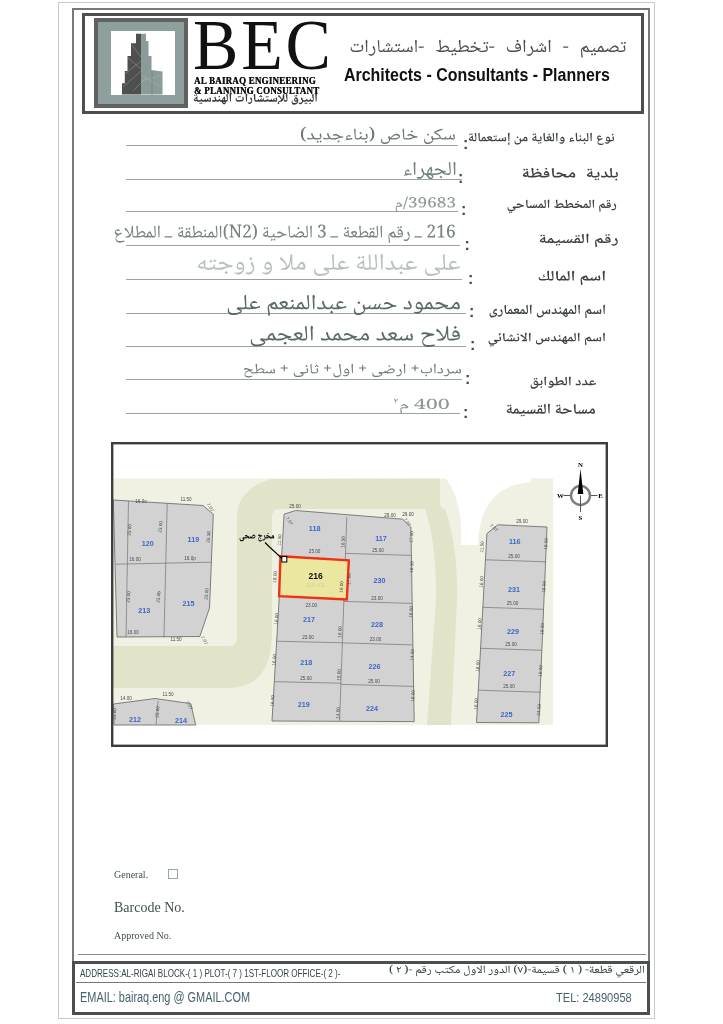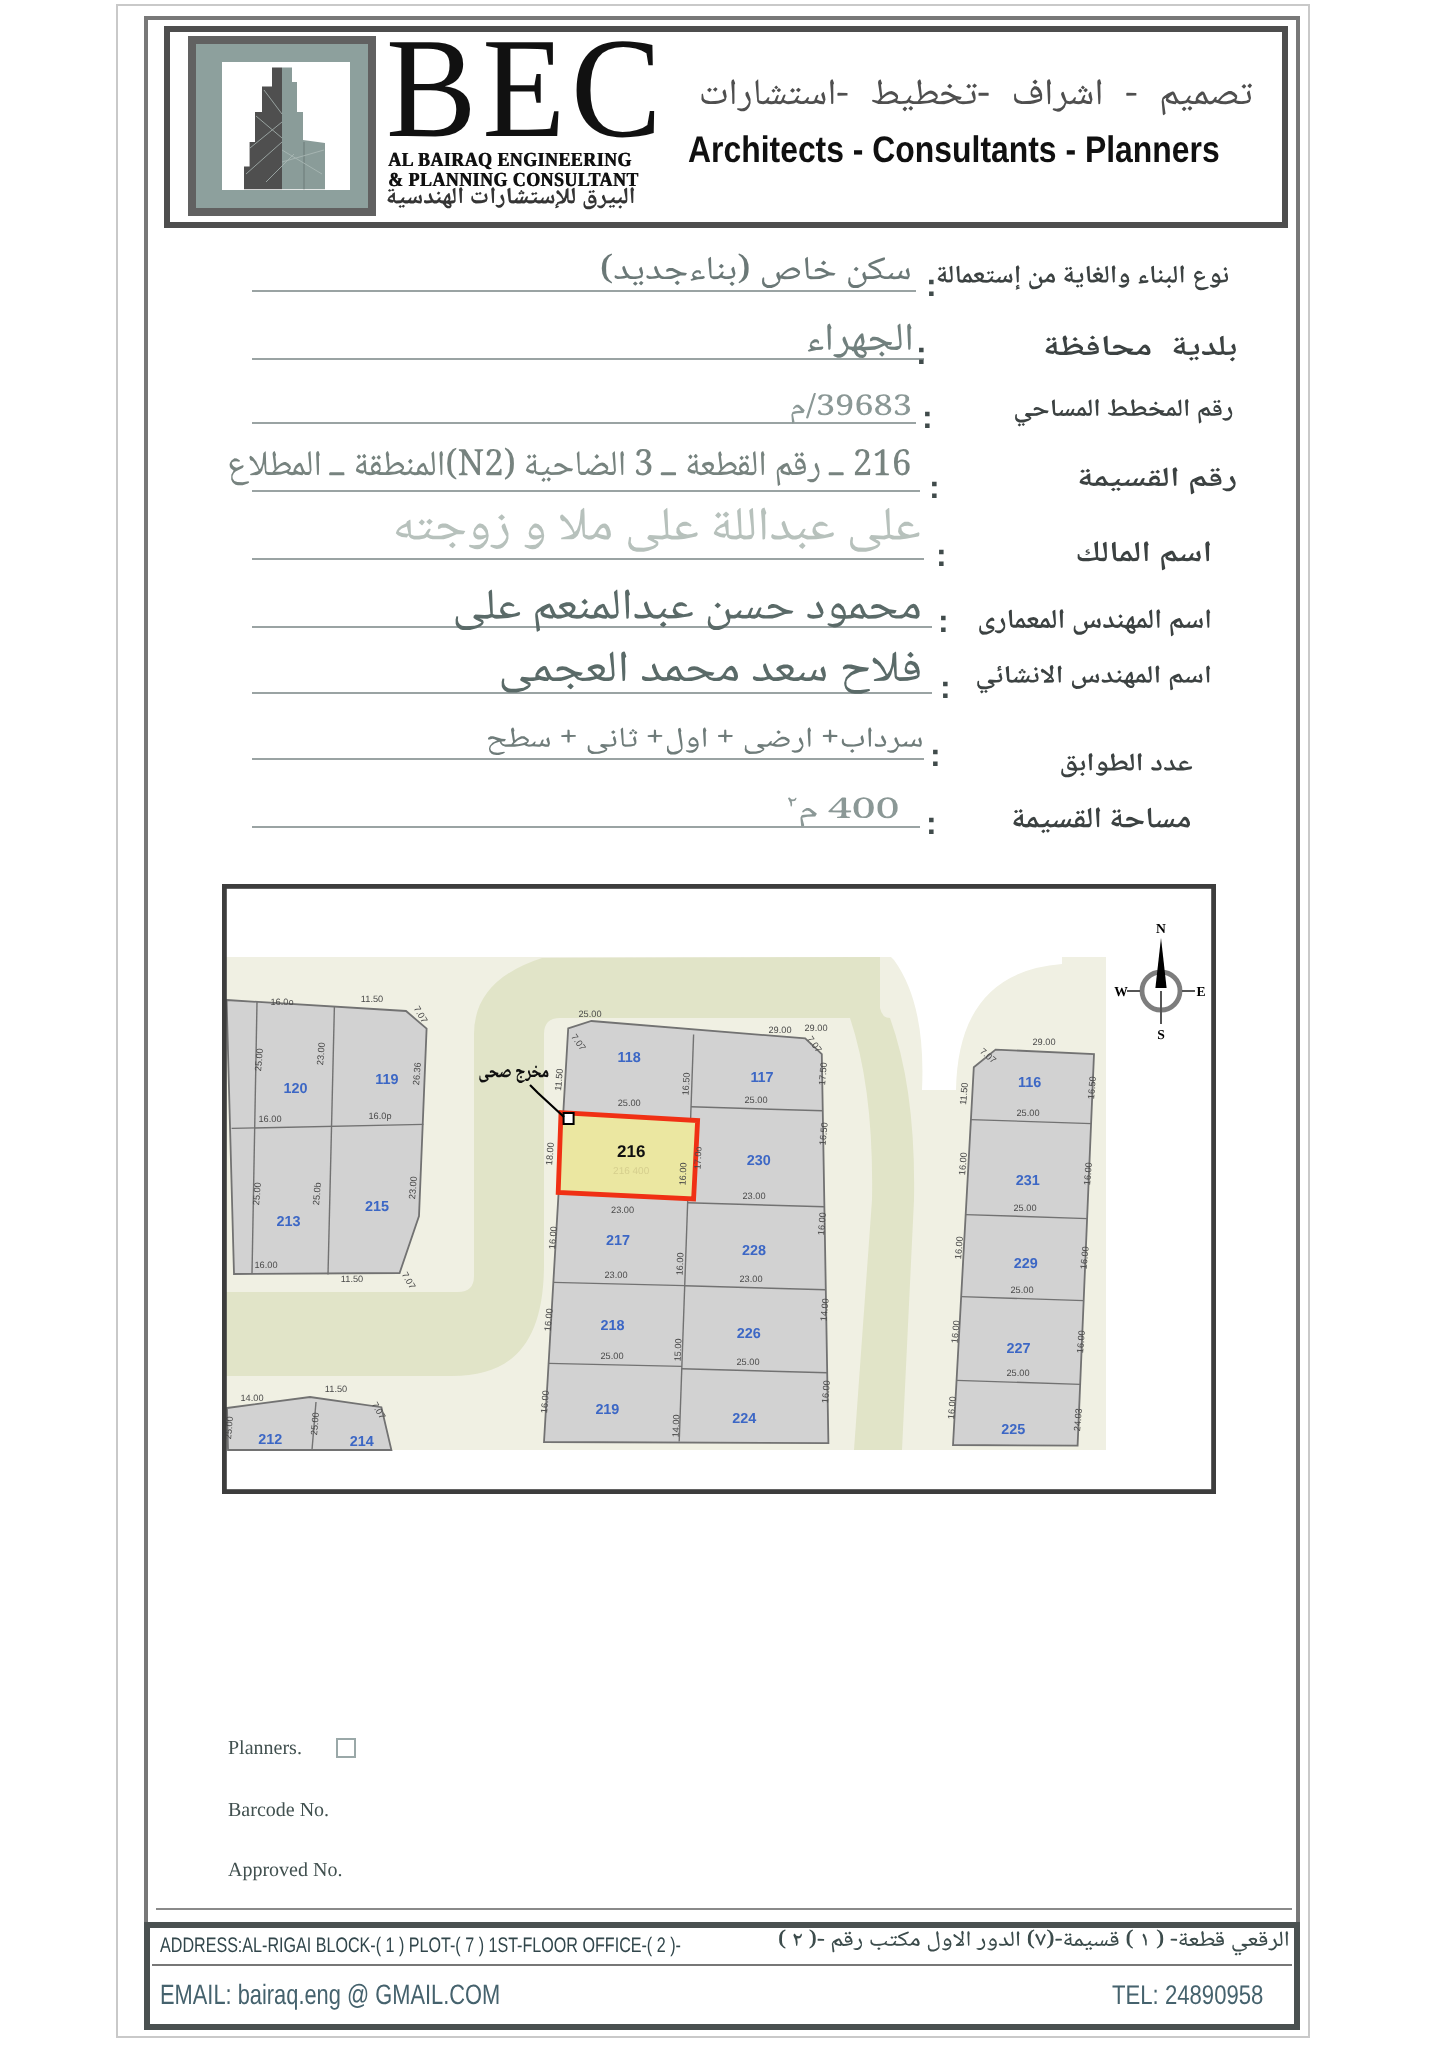--- a/index.html
+++ b/index.html
@@ -229,23 +229,23 @@
 <line x1="480" y1="53.5" x2="486.5" y2="53.5" stroke="#555" stroke-width="1"></line>
 <text x="469.5" y="24.5" font-size="6.8" font-weight="bold" fill="#000" text-anchor="middle" font-family="Liberation Serif,serif">N</text>
 <text x="449.5" y="56" font-size="6.8" font-weight="bold" fill="#000" text-anchor="middle" font-family="Liberation Serif,serif">W</text>
 <text x="489.5" y="56" font-size="6.8" font-weight="bold" fill="#000" text-anchor="middle" font-family="Liberation Serif,serif">E</text>
 <text x="469.5" y="77.5" font-size="6.8" font-weight="bold" fill="#000" text-anchor="middle" font-family="Liberation Serif,serif">S</text>
 <rect x="1.2" y="1.2" width="494.6" height="302.6" fill="none" stroke="#3d3d3d" stroke-width="2.4"></rect>
 </svg></div>
 <svg style="position:absolute;left:239.0px;top:532.0px" width="36.0" height="10.5" viewBox="0 0 157 36" preserveAspectRatio="none">
     <path d="M127.0,7.4 125.0,6.4 124.1,5.0 126.0,2.7 127.0,2.5 129.0,5.0 127.0,7.4Z M14.0,31.3 8.0,31.5 4.9,30.0 2.7,26.0 3.5,20.0 4.0,19.5 5.1,20.0 5.5,25.0 8.0,27.1 13.0,27.3 20.0,26.0 15.0,22.0 15.4,20.0 17.0,18.1 28.0,18.4 34.5,17.0 34.1,16.0 32.0,14.9 30.0,14.7 27.0,15.6 26.1,15.0 25.6,13.0 28.0,10.7 33.0,10.6 39.0,14.1 44.0,15.0 44.7,16.0 43.2,18.0 44.0,18.3 48.5,18.0 51.5,14.0 53.0,13.4 53.8,14.0 53.0,17.0 54.0,17.6 59.0,11.5 64.0,8.4 68.0,9.6 71.6,14.0 71.4,17.0 70.0,19.2 67.0,21.4 63.0,22.5 57.0,22.5 51.0,21.5 48.0,22.6 43.0,22.5 40.0,21.5 38.0,18.7 31.0,22.5 22.0,22.7 21.5,23.0 22.8,24.0 23.2,26.0 21.8,28.0 18.0,30.2 14.0,31.3Z M95.0,32.4 91.0,32.5 88.0,31.4 85.4,29.0 84.5,27.0 84.6,21.0 86.3,18.0 90.7,14.0 88.0,12.7 84.0,14.0 83.2,13.0 83.1,11.0 84.0,9.6 86.0,8.5 90.0,8.5 96.0,11.0 102.2,12.0 100.0,15.6 96.0,15.7 93.0,16.6 89.0,18.9 86.6,22.0 87.0,25.9 90.2,28.0 95.0,28.4 102.0,27.6 102.0,29.2 95.0,32.4Z M109.0,29.2 105.0,29.2 102.1,27.0 102.0,26.0 103.0,25.3 108.9,25.0 112.0,21.9 112.1,20.0 108.8,14.0 109.2,12.0 111.0,10.2 112.4,11.0 114.3,17.0 116.0,18.3 121.0,18.4 127.0,17.0 126.6,16.0 124.0,14.7 120.0,15.6 118.4,15.0 118.6,12.0 122.0,10.4 125.0,10.5 131.3,14.0 137.0,15.4 137.4,16.0 135.7,18.0 137.0,18.4 141.0,18.1 145.4,12.0 148.0,10.4 150.0,10.8 151.3,12.0 153.4,16.0 153.5,20.0 152.3,22.0 151.0,22.6 143.0,21.5 141.0,22.6 135.0,22.5 133.0,21.7 131.2,19.0 130.0,18.7 124.0,22.4 115.0,22.4 112.0,27.0 109.0,29.2Z M65.3,18.0 68.0,17.1 69.0,16.0 67.0,13.9 64.0,12.7 61.0,13.8 56.8,18.0 59.0,18.5 65.3,18.0Z M150.1,18.0 148.0,14.8 145.6,17.0 145.9,18.0 147.0,18.3 150.1,18.0Z M95.0,24.1 94.0,24.8 91.6,23.0 91.5,22.0 94.0,20.1 96.2,22.0 95.0,24.1Z" fill="#111" fill-rule="evenodd" opacity="1.0"></path>
   </svg>
-<div class="abs ser" style="left:114px;top:868.5px;font-size:10px;color:#41504f">Planners.</div>
+<div class="abs ser" style="left:114px;top:868.5px;font-size:10px;color:#41504f">General.</div>
 <div class="abs" style="left:167.5px;top:868.5px;width:10px;height:10px;border:1px solid #9aa8a8"></div>
-<div class="abs ser" style="left:114px;top:900px;font-size:10px;color:#41504f">Barcode No.</div>
+<div class="abs ser" style="left:114px;top:900px;font-size:14px;color:#41504f">Barcode No.</div>
 <div class="abs ser" style="left:114px;top:930px;font-size:10px;color:#41504f">Approved No.</div>
 <div class="abs" style="left:78px;top:954px;width:568px;height:1px;background:#8a8a8a"></div>
 <div class="abs" style="left:72px;top:961px;width:578px;height:54px;border:3.5px solid #4a5050;background:#fff"></div>
 <div class="abs" style="left:76px;top:982px;width:570px;height:1px;background:#777"></div>
 <div class="abs" style="left:80px;top:966.5px;font-size:10.5px;color:#31464b;white-space:nowrap;transform:scaleX(0.767);transform-origin:0 0">ADDRESS:AL-RIGAI BLOCK-( 1 ) PLOT-( 7 ) 1ST-FLOOR OFFICE-( 2 )-</div>
 <svg style="position:absolute;left:389.0px;top:964.2px" width="256.0" height="14.5" viewBox="0 0 949 61" preserveAspectRatio="none">
     <path d="M499.0,43.2 498.3,42.0 498.6,41.0 502.1,38.0 504.1,34.0 505.4,23.0 505.1,17.0 504.1,12.0 502.0,8.1 498.6,5.0 498.3,4.0 499.0,3.0 504.0,5.5 508.4,11.0 510.4,18.0 510.6,23.0 510.4,28.0 508.5,35.0 504.0,40.5 499.0,43.2Z M14.0,42.7 13.0,43.0 10.0,41.6 4.6,36.0 2.7,31.0 2.1,24.0 2.5,16.0 4.7,10.0 8.1,6.0 13.0,3.2 14.3,4.0 13.8,5.0 9.8,9.0 7.9,14.0 7.3,24.0 7.7,31.0 8.8,35.0 11.0,38.6 13.8,41.0 14.0,42.7Z M59.0,43.0 57.7,42.0 62.2,37.0 64.1,32.0 64.8,23.0 64.2,14.0 62.2,9.0 57.7,4.0 59.0,3.1 63.9,6.0 67.4,10.0 69.5,16.0 70.0,23.0 69.5,30.0 67.4,36.0 63.9,40.0 59.0,43.0Z M475.0,42.7 474.0,43.0 471.0,41.6 465.6,36.0 463.7,31.0 463.1,24.0 463.5,16.0 465.7,10.0 469.1,6.0 474.0,3.2 475.3,4.0 474.8,5.0 470.8,9.0 468.9,14.0 468.3,24.0 468.7,31.0 469.8,35.0 472.0,38.6 474.8,41.0 475.0,42.7Z M658.0,42.7 657.0,43.0 654.0,41.6 648.6,36.0 646.7,31.0 646.1,24.0 646.5,16.0 648.7,10.0 652.1,6.0 657.0,3.2 658.3,4.0 657.8,5.0 653.8,9.0 651.9,14.0 651.3,24.0 651.7,31.0 652.8,35.0 655.0,38.6 657.8,41.0 658.0,42.7Z M703.0,43.0 701.7,42.0 706.2,37.0 708.1,32.0 708.8,23.0 708.2,14.0 706.2,9.0 701.7,4.0 703.0,3.1 707.9,6.0 711.4,10.0 713.5,16.0 714.0,23.0 713.5,30.0 711.4,36.0 707.9,40.0 703.0,43.0Z M342.0,37.2 331.0,37.6 329.5,37.0 330.0,34.6 335.0,31.2 338.4,27.0 331.9,21.0 327.0,18.8 325.4,17.0 325.0,15.0 325.7,13.0 327.0,12.5 340.0,24.3 341.0,21.0 339.5,8.0 342.0,5.9 343.4,7.0 344.6,11.0 343.5,13.0 343.5,23.0 341.9,27.0 345.2,34.0 344.0,36.6 342.0,37.2Z M289.0,49.4 283.0,49.3 280.0,47.3 278.5,45.0 277.7,39.0 278.4,36.0 279.0,35.1 280.0,35.2 280.6,36.0 280.8,42.0 282.3,44.0 285.0,45.4 289.0,45.3 292.0,44.3 297.0,40.6 297.2,38.0 293.2,11.0 293.6,8.0 296.0,6.5 297.9,12.0 297.2,14.0 299.4,34.0 299.4,40.0 298.2,43.0 296.0,45.7 294.0,47.3 289.0,49.4Z M354.0,37.5 352.2,37.0 350.9,10.0 351.3,8.0 353.0,6.8 354.2,7.0 355.7,12.0 354.7,14.0 354.7,36.0 354.0,37.5Z M446.0,37.4 443.9,37.0 442.6,11.0 443.2,8.0 445.0,6.7 446.5,8.0 447.6,12.0 446.6,14.0 446.6,35.0 446.0,37.4Z M817.0,37.1 808.0,37.6 805.0,36.5 803.0,34.8 797.0,36.5 789.0,37.5 777.0,37.6 772.0,35.5 766.0,37.5 760.0,37.6 757.0,36.3 755.0,33.8 753.0,35.8 749.0,35.2 745.0,33.2 743.7,31.0 746.3,26.0 752.3,22.0 753.6,20.0 756.0,18.4 757.0,19.0 757.5,32.0 758.1,33.0 763.0,33.7 768.7,33.0 766.3,29.0 763.4,27.0 762.7,25.0 766.0,21.5 772.0,20.4 776.0,21.4 778.8,25.0 778.5,29.0 775.5,33.0 779.0,33.7 785.0,33.3 787.4,30.0 784.5,10.0 785.1,8.0 787.0,6.5 788.0,7.0 789.5,12.0 788.6,14.0 789.9,27.0 797.0,21.4 799.0,20.6 802.0,20.5 806.0,22.7 808.7,26.0 808.7,29.0 806.4,33.0 807.0,33.3 818.0,33.3 824.0,31.1 823.0,28.7 819.0,30.5 815.0,30.1 813.6,29.0 812.4,26.0 812.5,23.0 813.6,20.0 816.3,17.0 820.0,16.6 823.0,18.5 825.3,22.0 826.3,25.0 826.5,32.0 825.4,34.0 823.0,35.5 817.0,37.1Z M944.0,37.5 942.2,37.0 940.9,10.0 941.3,8.0 943.0,6.8 944.2,7.0 945.7,12.0 944.7,14.0 944.7,36.0 944.0,37.5Z M133.0,13.5 130.2,11.0 130.3,10.0 133.0,7.6 135.7,10.0 135.5,11.0 133.0,13.5Z M260.0,37.6 256.0,37.5 249.0,35.3 245.0,37.5 242.0,37.5 236.0,34.7 232.0,36.6 226.0,37.5 220.0,37.4 216.0,35.5 211.0,37.3 204.0,37.5 198.0,34.7 189.0,37.5 179.0,37.4 176.0,36.5 172.7,34.0 171.4,31.0 171.5,26.0 172.0,24.8 173.0,24.4 173.9,25.0 174.1,29.0 176.0,32.1 178.0,33.1 182.0,33.7 191.0,33.3 195.9,32.0 197.7,31.0 199.8,28.0 201.0,27.4 202.3,28.0 200.8,32.0 203.0,33.3 208.0,33.7 213.0,33.1 216.3,28.0 218.0,27.0 219.3,28.0 217.5,32.0 219.0,33.1 228.0,33.4 234.0,32.2 235.6,31.0 234.1,28.0 229.0,23.7 224.0,21.1 222.4,19.0 222.6,17.0 224.0,15.3 229.0,12.4 241.0,7.5 242.0,7.8 242.6,9.0 242.5,10.0 241.0,11.6 225.8,18.0 231.0,20.6 235.3,24.0 237.4,27.0 238.4,32.0 241.0,33.4 246.0,33.3 253.1,23.0 255.0,21.6 258.0,21.8 260.6,25.0 262.5,30.0 262.5,34.0 260.0,37.6Z M433.0,37.4 428.0,37.6 424.0,35.5 418.0,37.4 412.0,37.4 409.7,36.0 409.3,34.0 410.0,32.5 417.0,33.7 422.1,33.0 418.5,23.0 418.6,21.0 420.0,19.5 421.0,19.5 424.0,27.7 427.0,32.6 429.0,33.6 433.0,33.3 434.0,32.6 434.2,29.0 432.2,10.0 432.4,9.0 435.0,7.1 435.6,8.0 436.4,19.0 436.7,32.0 435.2,36.0 433.0,37.4Z M626.0,13.5 623.2,11.0 623.3,10.0 626.0,7.6 628.7,10.0 628.5,11.0 626.0,13.5Z M822.0,13.2 821.0,13.3 818.6,11.0 821.0,7.8 824.2,10.0 822.0,13.2Z M902.0,13.4 898.9,11.0 899.1,10.0 902.0,7.7 904.5,10.0 902.0,13.4Z M915.0,47.1 911.0,46.5 909.0,45.3 908.2,44.0 909.0,43.1 915.0,43.3 918.0,42.1 922.0,36.9 922.1,34.0 918.4,27.0 918.3,24.0 919.1,23.0 921.0,22.2 921.6,23.0 925.0,33.1 931.0,33.4 932.5,32.0 930.4,10.0 930.6,9.0 933.0,7.1 933.8,8.0 934.4,16.0 935.0,31.0 934.5,34.0 933.5,36.0 932.0,37.1 928.0,37.6 924.9,37.0 923.3,41.0 921.1,44.0 918.0,46.4 915.0,47.1Z M127.0,13.5 125.0,13.4 123.3,11.0 126.0,8.4 128.8,11.0 127.0,13.5Z M620.0,13.5 618.0,13.4 616.3,11.0 619.0,8.4 621.8,11.0 620.0,13.5Z M815.0,13.7 814.0,13.7 811.6,11.0 814.0,8.7 815.0,8.6 817.5,11.0 815.0,13.7Z M896.0,13.3 894.0,13.5 892.0,11.0 895.0,8.5 897.6,11.0 896.0,13.3Z M542.0,16.2 541.0,16.3 538.6,14.0 541.0,10.8 544.2,13.0 542.0,16.2Z M755.0,16.5 752.2,14.0 752.3,13.0 755.0,10.6 757.7,13.0 757.5,14.0 755.0,16.5Z M35.0,37.6 33.6,37.0 32.2,25.0 28.6,16.0 28.6,14.0 31.0,11.6 34.0,16.5 39.0,17.4 41.0,16.0 42.5,12.0 44.0,11.9 44.4,15.0 42.3,20.0 40.0,21.4 35.5,22.0 36.4,30.0 35.7,37.0 35.0,37.6Z M486.0,37.3 482.0,26.2 476.7,15.0 477.5,13.0 479.0,11.6 480.5,13.0 482.3,17.0 487.0,30.2 490.7,19.0 494.0,12.0 495.0,12.4 496.4,15.0 491.9,25.0 488.4,36.0 486.0,37.3Z M535.0,16.7 534.0,16.7 531.6,14.0 534.0,11.7 535.0,11.6 537.5,14.0 535.0,16.7Z M682.0,37.5 680.7,36.0 680.3,29.0 679.1,23.0 675.6,15.0 676.4,13.0 678.0,11.6 680.4,15.0 683.5,26.0 683.4,35.0 682.9,37.0 682.0,37.5Z M749.0,16.5 747.0,16.4 745.3,14.0 748.0,11.4 750.8,14.0 749.0,16.5Z M102.0,51.5 101.1,50.0 99.7,33.0 102.1,28.0 108.0,23.6 113.0,21.6 115.2,23.0 120.1,33.0 123.0,33.7 130.0,33.2 135.0,31.5 135.5,31.0 135.2,29.0 134.0,28.9 131.0,30.4 127.0,30.5 125.2,29.0 124.2,27.0 123.9,25.0 124.6,21.0 126.5,18.0 129.0,16.4 132.0,16.8 134.0,18.1 137.2,23.0 138.3,29.0 137.6,33.0 135.0,35.2 127.0,37.5 121.0,37.6 118.0,36.4 116.0,37.6 113.0,37.4 109.0,36.5 106.3,35.0 104.7,33.0 104.8,31.0 104.0,30.6 102.2,32.0 104.6,49.0 104.4,50.0 102.0,51.5Z M218.0,22.4 215.4,20.0 215.5,19.0 218.0,16.6 220.9,19.0 220.7,20.0 218.0,22.4Z M621.0,37.2 613.0,37.6 608.0,35.7 605.0,37.6 600.0,36.7 597.0,37.5 593.0,37.6 588.0,36.5 583.0,37.6 577.0,35.4 570.0,37.6 566.0,37.5 564.0,36.5 562.0,37.6 555.0,36.6 547.0,37.6 544.0,36.6 542.0,34.2 539.0,35.8 534.0,34.6 531.0,32.7 530.3,31.0 532.7,26.0 543.0,18.3 543.6,19.0 543.8,32.0 546.0,33.5 549.0,33.6 550.6,33.0 551.3,29.0 553.8,25.0 557.0,22.5 559.0,22.0 561.5,24.0 565.0,31.7 567.0,33.5 574.0,33.2 577.5,28.0 579.0,27.0 580.5,28.0 578.7,32.0 581.0,33.3 585.0,33.6 587.0,33.0 591.0,29.0 592.2,30.0 591.0,33.3 597.0,33.5 598.1,33.0 600.3,27.0 602.0,25.9 603.2,27.0 601.3,33.0 603.0,33.7 605.0,33.4 606.0,32.8 608.7,26.0 610.0,25.4 611.3,26.0 609.4,32.0 610.3,33.0 613.0,33.7 623.0,33.2 628.0,31.5 628.5,31.0 628.2,29.0 627.0,28.9 624.0,30.4 620.0,30.5 617.5,28.0 616.9,25.0 617.6,21.0 619.5,18.0 621.0,16.7 624.0,16.5 626.9,18.0 629.4,21.0 630.5,24.0 631.2,31.0 630.6,33.0 628.0,35.2 621.0,37.2Z M857.0,49.2 849.0,49.5 846.0,48.4 844.3,47.0 842.3,43.0 842.1,39.0 843.0,35.4 844.0,35.1 844.7,36.0 844.8,41.0 847.0,44.0 850.0,45.3 859.0,45.2 863.0,44.2 866.8,42.0 866.0,40.9 859.5,37.0 859.1,36.0 860.0,33.8 861.0,33.3 872.0,33.7 878.0,33.0 876.0,29.6 872.1,26.0 872.4,24.0 875.0,21.7 881.0,20.4 885.0,21.3 887.1,23.0 888.3,26.0 887.7,29.0 884.7,33.0 894.0,33.7 899.0,33.2 904.3,31.0 904.0,29.0 897.0,30.6 894.0,29.0 892.6,26.0 892.6,24.0 894.5,19.0 897.0,16.6 899.0,16.4 902.0,17.5 904.5,20.0 906.3,24.0 906.9,29.0 906.4,33.0 905.0,34.5 901.0,36.3 894.0,37.6 886.0,37.5 881.0,35.5 875.0,37.5 867.0,37.6 866.3,38.0 868.2,39.0 869.3,41.0 868.1,44.0 863.0,47.5 857.0,49.2Z M212.0,22.6 210.0,22.1 208.4,20.0 211.0,17.5 214.2,20.0 212.0,22.6Z M134.0,26.0 133.1,23.0 130.8,21.0 128.0,20.9 126.8,22.0 126.1,24.0 127.0,26.2 130.0,26.6 134.0,26.0Z M627.0,26.0 626.1,23.0 623.8,21.0 621.0,20.9 619.8,22.0 619.1,24.0 620.0,26.2 623.0,26.6 627.0,26.0Z M822.4,26.0 822.2,24.0 819.0,20.8 817.0,20.7 814.7,23.0 814.6,25.0 816.0,26.4 822.4,26.0Z M902.6,26.0 902.4,24.0 901.1,22.0 899.0,20.8 897.0,20.8 895.0,23.1 894.8,25.0 896.0,26.3 899.0,26.6 902.6,26.0Z M148.0,46.2 144.0,46.4 140.0,44.6 139.5,43.0 147.9,42.0 152.3,38.0 153.6,35.0 153.4,34.0 149.4,25.0 149.9,23.0 152.0,21.6 155.5,30.0 155.6,37.0 153.5,42.0 151.0,44.6 148.0,46.2Z M311.0,47.2 307.0,46.4 303.5,44.0 305.0,42.5 308.0,43.3 312.6,43.0 316.0,41.1 318.2,38.0 318.6,37.0 318.0,36.5 314.0,37.6 311.0,37.2 308.3,35.0 307.5,33.0 307.5,29.0 308.6,26.0 311.0,22.7 313.0,21.4 315.0,21.5 318.4,24.0 320.5,28.0 321.4,32.0 321.3,36.0 320.2,40.0 317.6,44.0 314.0,46.5 311.0,47.2Z M376.0,46.4 372.0,46.3 367.6,44.0 367.8,43.0 369.0,42.4 376.0,42.1 379.0,40.1 381.1,37.0 381.9,35.0 377.6,25.0 378.2,23.0 380.0,21.6 381.2,23.0 383.5,29.0 384.1,35.0 383.3,39.0 381.7,42.0 379.0,44.8 376.0,46.4Z M395.0,47.2 391.0,46.3 387.7,44.0 389.0,42.5 395.0,43.4 399.0,42.2 403.0,37.0 402.0,36.6 399.0,37.5 396.0,37.5 393.4,36.0 391.7,33.0 391.6,30.0 393.5,25.0 397.0,21.5 399.0,21.5 401.6,23.0 404.4,27.0 405.5,31.0 405.5,36.0 404.5,40.0 401.8,44.0 398.0,46.6 395.0,47.2Z M85.0,26.6 74.0,26.6 73.3,26.0 73.3,24.0 74.0,22.8 75.0,22.7 85.0,22.9 85.6,24.0 85.6,26.0 85.0,26.6Z M526.0,26.4 515.0,26.6 514.1,26.0 514.1,24.0 515.0,22.7 525.0,22.7 526.5,24.0 526.0,26.4Z M739.0,26.6 728.0,26.5 727.5,24.0 729.0,22.7 739.0,22.8 739.8,24.0 739.8,26.0 739.0,26.6Z M541.3,31.0 540.0,24.9 536.0,26.8 533.4,29.0 534.0,30.3 537.0,31.4 540.0,31.7 541.3,31.0Z M772.4,31.0 774.0,30.1 775.0,28.4 775.1,26.0 773.0,24.6 768.4,25.0 767.4,26.0 772.4,31.0Z M797.5,33.0 801.0,32.0 806.3,29.0 804.9,27.0 801.8,25.0 798.0,24.8 794.3,27.0 788.3,33.0 790.0,33.5 797.5,33.0Z M882.0,31.0 884.4,28.0 884.0,25.6 883.0,24.8 881.0,24.6 878.0,24.8 877.0,25.5 876.6,26.0 881.0,30.8 882.0,31.0Z M115.5,33.0 113.0,25.8 109.0,28.9 107.7,31.0 111.0,33.1 115.0,34.0 115.5,33.0Z M258.6,33.0 257.2,27.0 256.0,25.7 255.0,25.9 252.9,28.0 251.3,31.0 255.0,33.3 258.0,33.6 258.6,33.0Z M317.9,33.0 318.4,31.0 315.9,27.0 313.0,25.7 310.9,27.0 309.7,29.0 310.1,32.0 312.0,33.3 317.9,33.0Z M402.2,33.0 402.9,32.0 402.2,30.0 400.0,26.8 397.0,25.8 395.0,27.2 393.8,30.0 395.0,32.5 397.0,33.4 402.2,33.0Z M561.3,33.0 559.0,26.0 555.0,28.9 553.6,31.0 557.0,33.2 561.0,34.0 561.3,33.0Z M754.8,31.0 754.1,26.0 753.0,25.1 746.8,29.0 747.1,30.0 750.0,31.3 754.0,31.7 754.8,31.0Z M342.5,33.0 341.0,30.1 340.0,29.6 336.8,33.0 338.0,33.7 342.5,33.0Z M187.0,46.5 184.1,44.0 184.2,43.0 187.0,40.4 189.9,43.0 189.7,44.0 187.0,46.5Z M580.0,45.9 578.0,45.3 576.6,43.0 579.0,40.6 580.0,40.6 582.4,43.0 580.0,45.9Z M573.0,46.5 572.0,46.5 569.5,44.0 572.0,41.3 574.0,42.0 575.3,44.0 573.0,46.5Z M856.0,57.1 853.6,55.0 853.4,54.0 856.0,51.5 859.0,54.0 856.0,57.1Z M850.0,57.3 849.0,57.6 846.3,55.0 849.0,52.1 851.8,54.0 852.0,55.0 850.0,57.3Z" fill="#3c4c4c" fill-rule="evenodd" opacity="1.0"></path>
   </svg>
 <div class="abs" style="left:80px;top:988.5px;font-size:14px;color:#45626d;white-space:nowrap;transform:scaleX(0.78);transform-origin:0 0">EMAIL: bairaq.eng @ GMAIL.COM</div>
 <div class="abs" style="left:556px;top:989.5px;font-size:13.5px;color:#45626d;white-space:nowrap;transform:scaleX(0.82);transform-origin:0 0">TEL: 24890958</div>

